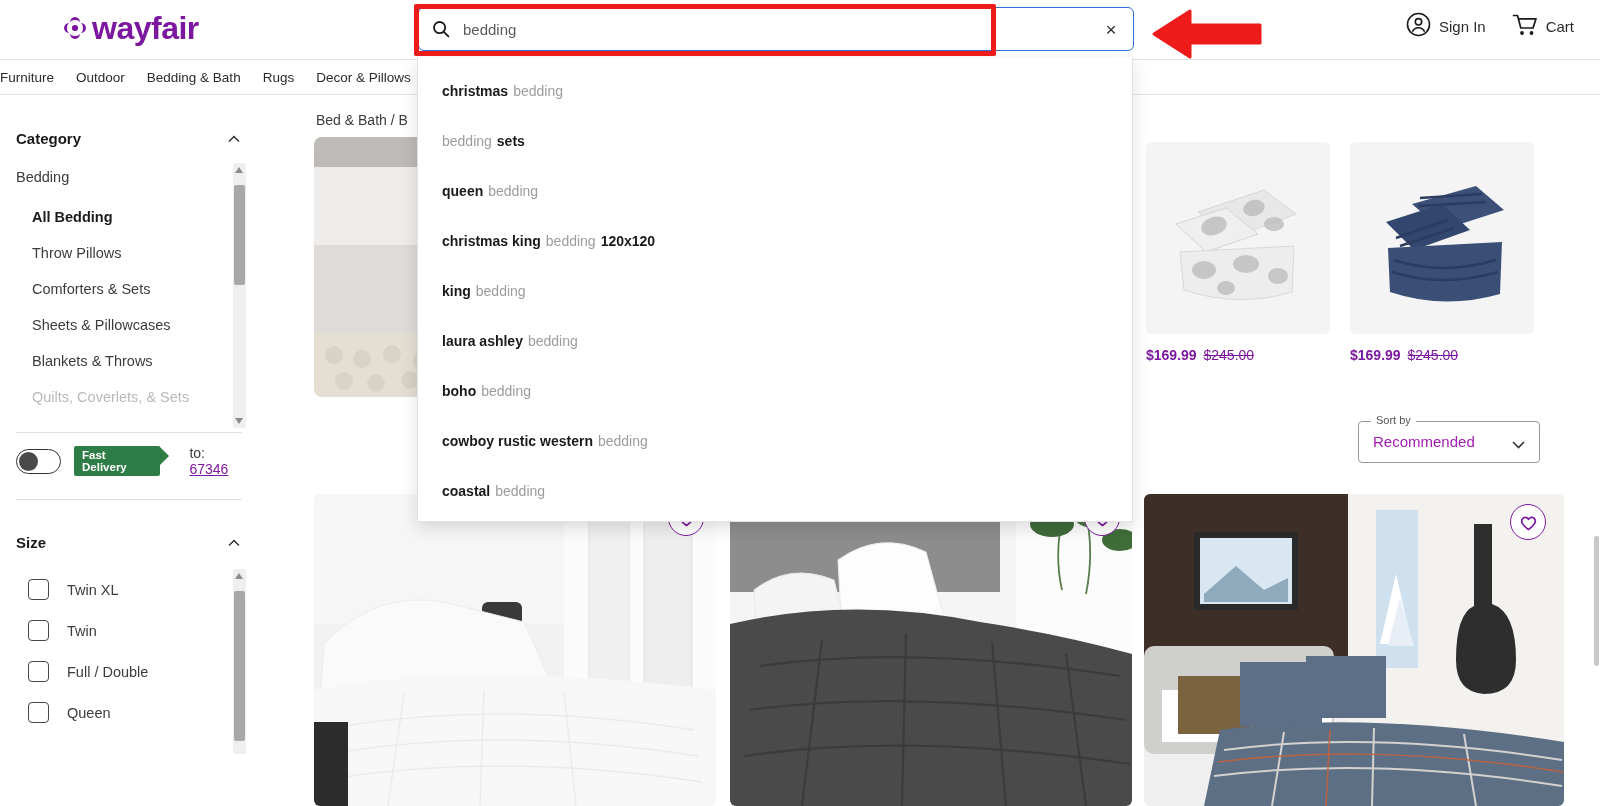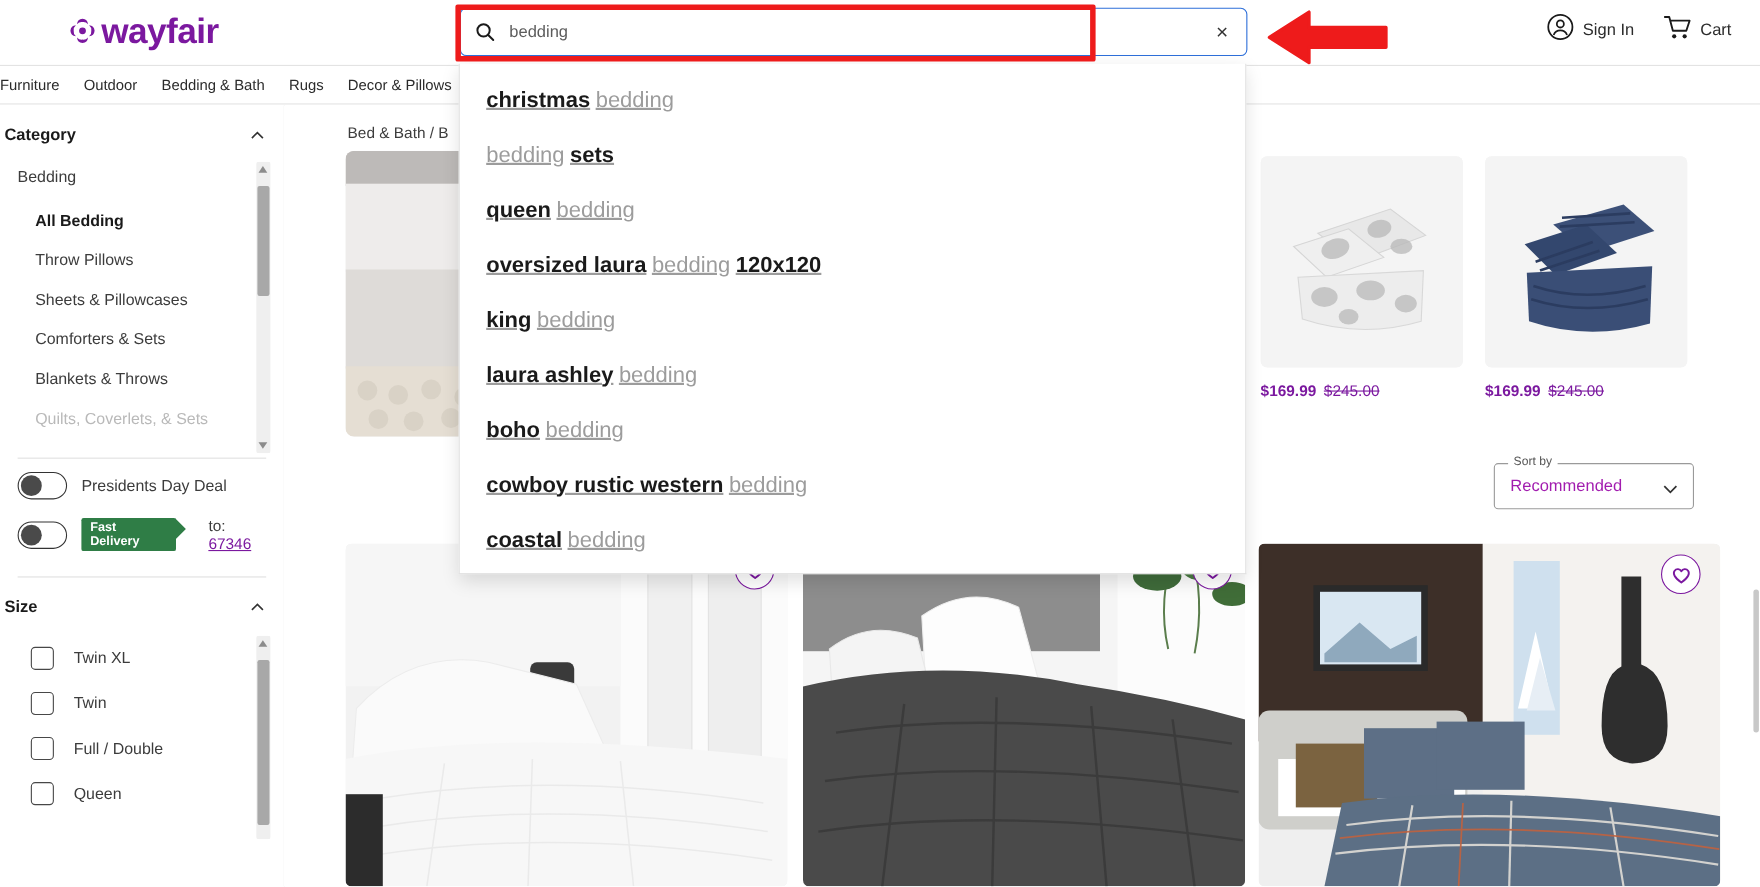--- a/index.html
+++ b/index.html
@@ -72,21 +72,22 @@
   }
   .nav a {
     font-size: 13.5px; color: #2b2b2b; text-decoration: none; white-space: nowrap;
   }
   .nav a.sale { color: #b3126b; }
 
   
   .sidebar { position: absolute; top: 96px; left: 0; width: 258px; height: 710px; background:#fff; }
   .filter-head {
     display: flex; align-items: center; justify-content: space-between;
-    padding: 18px 18px 10px 4px;
+    padding: 18px 18px 10px 16px;
+    margin-top: 16px;
   }
   .filter-title { font-size: 15px; font-weight: bold; color: #1a1a1a; }
   .chev { width: 13px; height: 13px; }
 
   .cat-scroll {
     position: relative; margin: 6px 12px 0 16px; height: 265px; overflow: hidden;
   }
   .cat-root { font-size: 14.5px; color: #3c3c3c; padding: 6px 0 14px 0; }
   .cat-item { font-size: 14.5px; color: #3c3c3c; padding: 10px 0 10px 16px; cursor: pointer; }
   .cat-item.active { font-weight: bold; color: #1a1a1a; }
@@ -190,21 +191,21 @@
 
   
   .sugg {
     position: absolute; left: 417px; top: 58px; width: 716px; height: 464px;
     background: #fff; border: 1px solid #e2e2e2; border-top: none;
     box-shadow: 0 6px 16px rgba(0,0,0,0.13); z-index: 50;
     padding-top: 8px;
   }
   .sugg-item {
     height: 50px; display: flex; align-items: center; padding-left: 24px;
-    font-size: 20px; color: #9c9c9c; cursor: pointer; text-decoration: underline;
+    font-size: 14px; color: #9c9c9c; cursor: pointer;
   }
   .sugg-item b { color: #1a1a1a; font-weight: bold; }
   .sugg-item .tail { color: #1a1a1a; font-weight: bold; margin-left: 5px; }
   .sugg-item .plain { margin-left: 5px; }
 
   
   .page-sb { position: absolute; right: 0; top: 96px; width: 6px; height: 710px; background: transparent; }
   .page-sb .t { position: absolute; right: 1px; top: 440px; width: 5px; height: 130px; background: #c8c8c8; border-radius: 3px; }
 </style>
 </head>
@@ -293,40 +294,34 @@
             <polyline points="2,9.5 7,4.5 12,9.5" fill="none" stroke="#333" stroke-width="1.5"></polyline>
           </svg>
       </span>
     </div>
 
     <div class="cat-scroll">
       <div class="cat-root">Bedding</div>
       <div id="cat-items">
           <div class="cat-item active">All Bedding</div>
           <div class="cat-item">Throw Pillows</div>
+          <div class="cat-item">Comforters &amp; Sets</div>
           <div class="cat-item">Sheets &amp; Pillowcases</div>
-          <div class="cat-item">Comforters &amp; Sets</div>
           <div class="cat-item">Blankets &amp; Throws</div>
           <div class="cat-item faded">Quilts, Coverlets, &amp; Sets</div>
         </div>
       <div class="vscroll">
         <span class="arrow-up"></span>
         <span class="thumb" style="top:22px;height:100px;"></span>
         <span class="arrow-dn"></span>
       </div>
     </div>
 
     <div class="divider"></div>
 
-    <div class="toggle-row">
-      <span class="toggle">
-          <span class="knob"></span>
-        </span>
-      <span class="toggle-label">Presidents Day Deal</span>
-    </div>
 
     <div class="toggle-row">
       <span class="toggle">
           <span class="knob"></span>
         </span>
       <span class="fast-badge">Fast Delivery</span>
       <span class="zip-to">
         <span>to:</span>
         <span class="zip-val">67346</span>
       </span>
@@ -570,21 +565,21 @@
       </div>
       <div class="sugg-item">
         <span>bedding</span>
         <span class="tail">sets</span>
       </div>
       <div class="sugg-item">
         <b>queen</b>
         <span class="plain">bedding</span>
       </div>
       <div class="sugg-item">
-        <b>oversized laura</b>
+        <b>christmas king</b>
         <span class="plain">bedding</span>
         <span class="tail">120x120</span>
       </div>
       <div class="sugg-item">
         <b>king</b>
         <span class="plain">bedding</span>
       </div>
       <div class="sugg-item">
         <b>laura ashley</b>
         <span class="plain">bedding</span>

